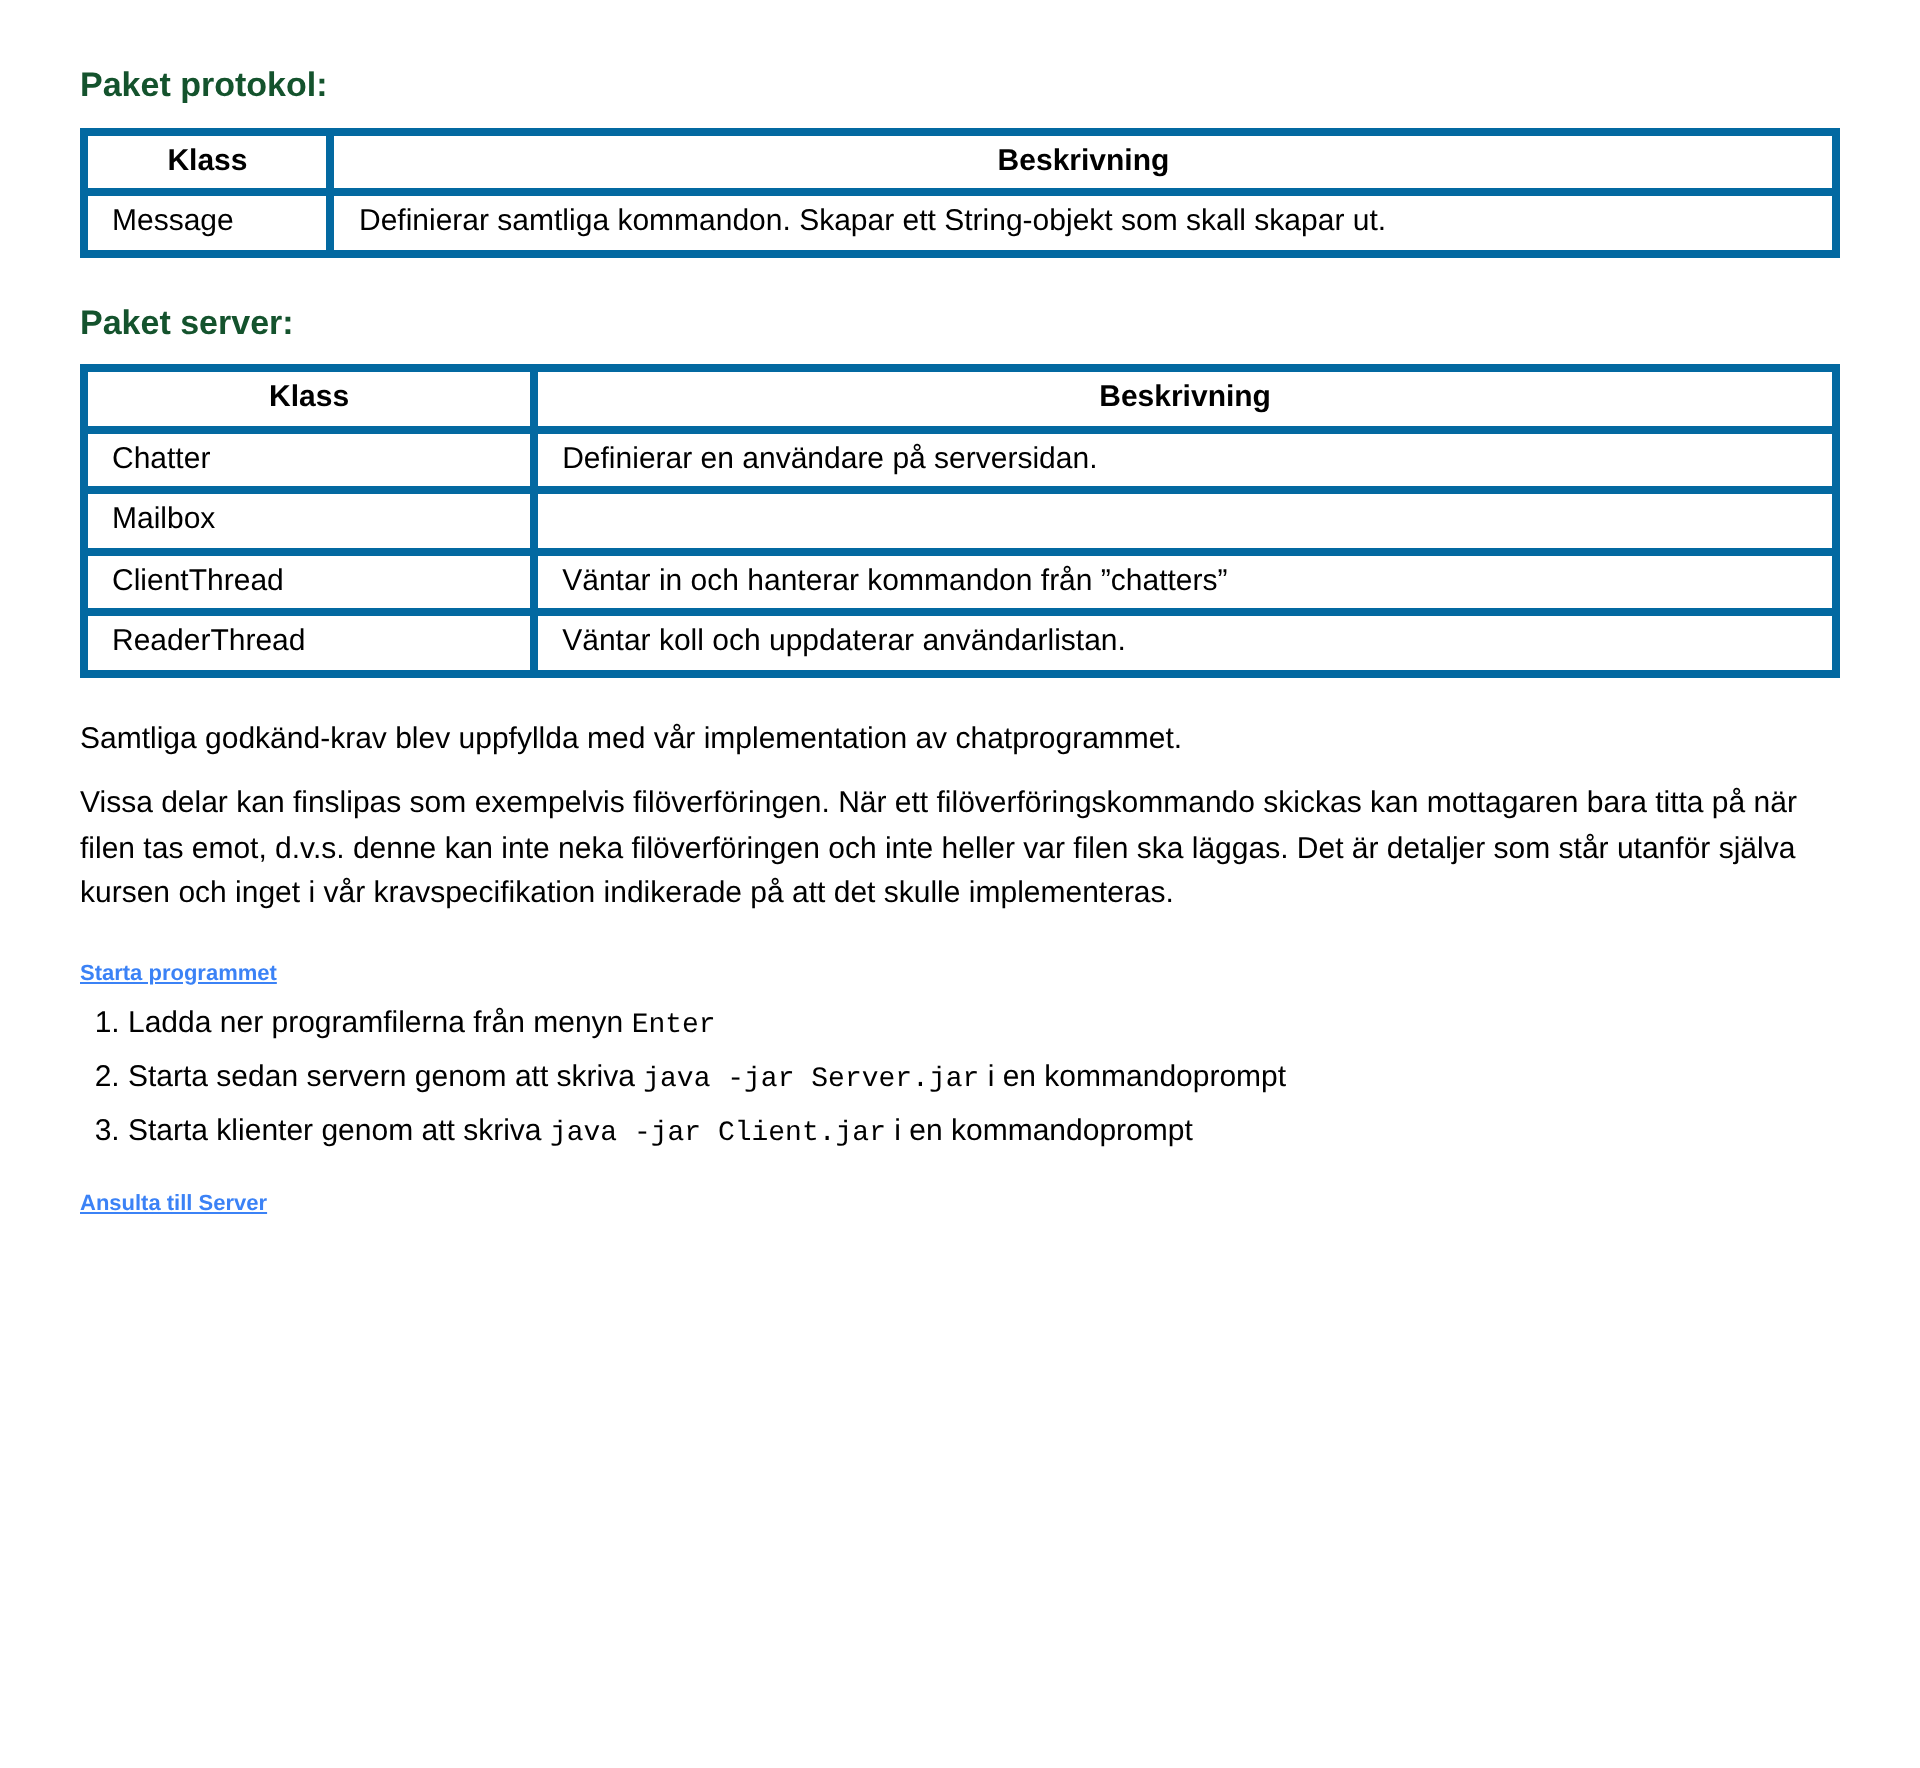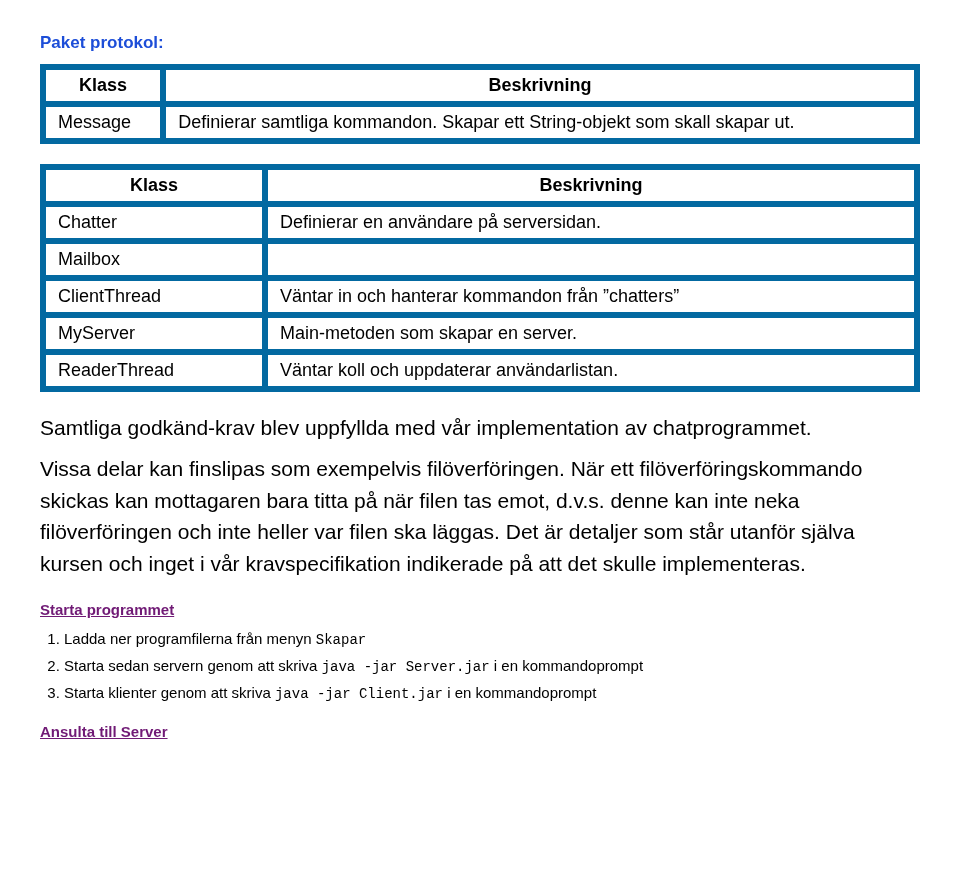--- a/index.html
+++ b/index.html
@@ -11,59 +11,59 @@
     body {
       font-family: Arial, sans-serif;
       font-size: 15px;
       color: #000;
       background: #fff;
       padding: 30px 40px;
       line-height: 1.5;
     }
 
     h2.section-title {
-      color: #1d4ed8;
+      color: #14532d;
       font-size: 17px;
       font-weight: bold;
       margin-bottom: 8px;
     }
 
     h3.subsection-title {
-      color: #701a75;
-      font-size: 15px;
+      color: #3b82f6;
+      font-size: 11px;
       font-weight: bold;
       margin-bottom: 6px;
       text-decoration: underline;
     }
 
     .section {
       margin-bottom: 20px;
     }
 
     table {
       border-collapse: collapse;
       width: 100%;
       margin-bottom: 16px;
     }
 
     table th, table td {
-      border: 6px solid #0369a1;
+      border: 4px solid #0369a1;
       padding: 2px 12px;
       vertical-align: top;
-      font-size: 18px;
+      font-size: 15px;
     }
 
     table th {
       font-weight: bold;
       background: #fff;
     }
 
     .paragraph {
       margin-bottom: 10px;
-      font-size: 21px;
+      font-size: 15px;
     }
 
     .list-section {
       margin-bottom: 16px;
     }
 
     ol {
       margin-left: 24px;
       margin-bottom: 10px;
     }
@@ -93,20 +93,21 @@
     <tbody id="protokol-tbody">
     <tr>
           <td>Message</td>
           <td>Definierar samtliga kommandon. Skapar ett String-objekt som skall skapar ut.</td>
         </tr>
       </tbody>
   </table>
 </div>
 
 <div class="section">
+  <h2 class="section-title">Paket server:</h2>
   <table>
     <thead>
       <tr>
         <th>Klass</th>
         <th>Beskrivning</th>
       </tr>
     </thead>
     <tbody id="server-tbody">
     <tr>
           <td>Chatter</td>
@@ -114,44 +115,40 @@
         </tr>
         <tr>
           <td>Mailbox</td>
           <td></td>
         </tr>
         <tr>
           <td>ClientThread</td>
           <td>Väntar in och hanterar kommandon från ”chatters”</td>
         </tr>
         <tr>
-          <td>MyServer</td>
-          <td>Main-metoden som skapar en server.</td>
-        </tr>
-        <tr>
           <td>ReaderThread</td>
           <td>Väntar koll och uppdaterar användarlistan.</td>
         </tr>
       </tbody>
   </table>
 </div>
 
 <div class="section">
   <div id="utvardering-paragraphs">
       <p class="paragraph">Samtliga godkänd-krav blev uppfyllda med vår implementation av chatprogrammet.</p>
       <p class="paragraph">Vissa delar kan finslipas som exempelvis filöverföringen. När ett filöverföringskommando skickas kan mottagaren bara titta på när filen tas emot, d.v.s. denne kan inte neka filöverföringen och inte heller var filen ska läggas. Det är detaljer som står utanför själva kursen och inget i vår kravspecifikation indikerade på att det skulle implementeras.</p>
     </div>
 </div>
 
 <div class="section">
 
   <div class="list-section">
     <h3 class="subsection-title">Starta programmet</h3>
     <ol id="starta-programmet-list">
-        <li>Ladda ner programfilerna från menyn <code>Skapar</code></li>
+        <li>Ladda ner programfilerna från menyn <code>Enter</code></li>
         <li>Starta sedan servern genom att skriva <code>java -jar Server.jar</code> i en kommandoprompt</li>
         <li>Starta klienter genom att skriva <code>java -jar Client.jar</code> i en kommandoprompt</li>
       </ol>
   </div>
 
   <div class="list-section">
     <h3 class="subsection-title">Ansulta till Server</h3>
   </div>
 </div>
 

